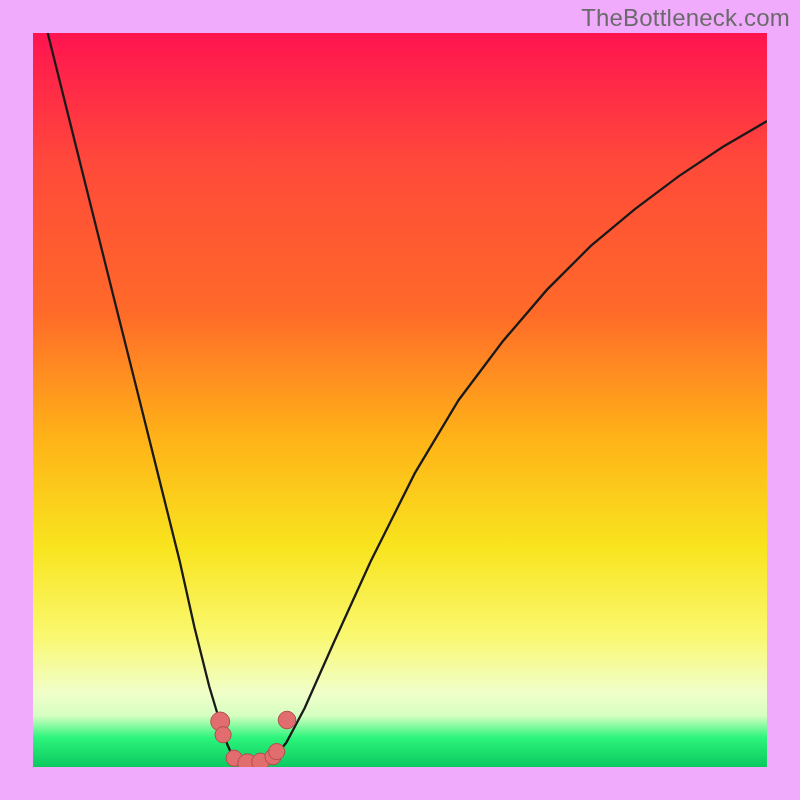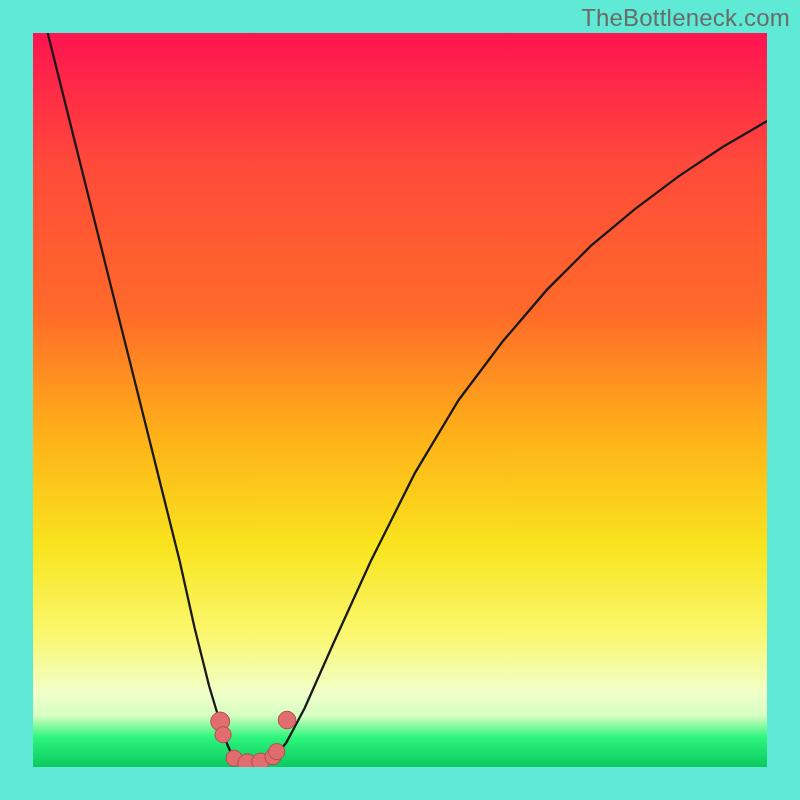--- a/index.html
+++ b/index.html
@@ -8,21 +8,21 @@
     width: 800px;
     height: 800px;
     overflow: hidden;
     background: #000;
     font-family: Arial, Helvetica, sans-serif;
   }
   .frame {
     position: relative;
     width: 800px;
     height: 800px;
-    background: #5eead4;
+    background: #f0abfc;
   }
   .plot-area {
     position: absolute;
     left: 33px;
     top: 33px;
     width: 734px;
     height: 734px;
   }
   .gradient-bg {
     position: absolute;

